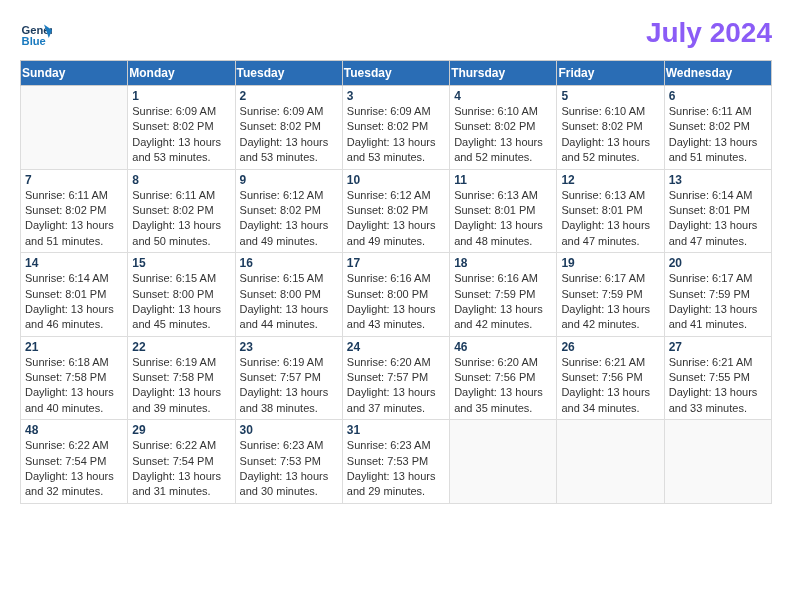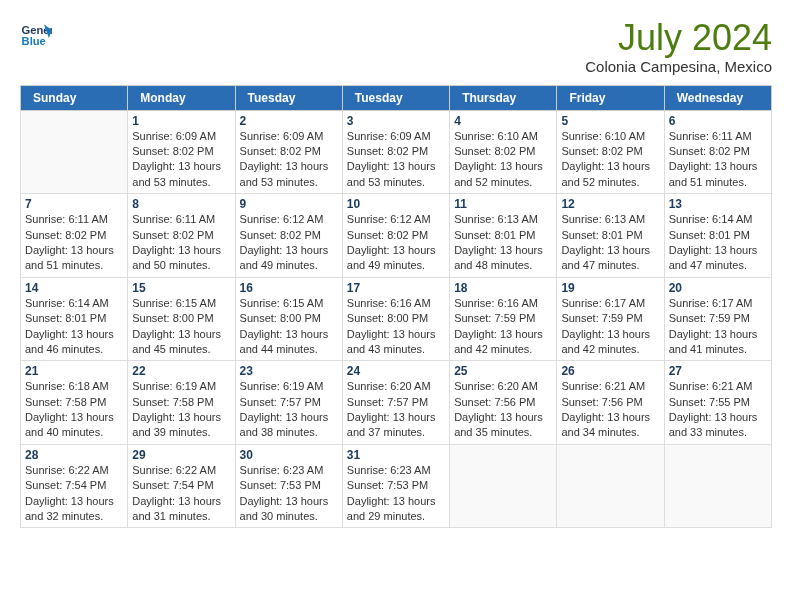--- a/index.html
+++ b/index.html
@@ -27,40 +27,40 @@
       gap: 4px;
     }
     .logo-icon {
       width: 32px;
       height: 32px;
     }
     .title-block {
       text-align: right;
     }
     .month-title {
-      font-size: 36px;
-      font-weight: normal;
-      color: #4d7c0f;
+      font-size: 28px;
+      font-weight: bold;
+      color: #8b5cf6;
       line-height: 1.1;
     }
     .location {
       font-size: 15px;
       color: #333;
     }
     table {
       width: 100%;
       border-collapse: collapse;
       table-layout: fixed;
     }
     th {
       background-color: #2a6db5;
       color: #fff;
       font-size: 12px;
       font-weight: bold;
-      padding: 5px 12px;
+      padding: 5px 1px;
       text-align: left;
       border: 1px solid #ccc;
     }
     td {
       border: 1px solid #ddd;
       vertical-align: top;
       padding: 3px 4px;
       font-size: 10px;
       color: #222;
       height: 82px;
@@ -92,21 +92,20 @@
   <div class="header">
     <div class="logo">
       <svg class="logo-icon" viewBox="0 0 40 40">
         <text x="2" y="20" font-size="14" font-weight="bold" fill="#1a3a5c">General</text>
         <text x="2" y="34" font-size="14" font-weight="bold" fill="#1a7abf">Blue</text>
         <polygon points="30,8 40,15 36,25" fill="#1a7abf"></polygon>
       </svg>
     </div>
     <div class="title-block">
       <div class="month-title">July 2024</div>
-      <div class="location">Colonia Campesina, Mexico</div>
     </div>
   </div>
 
   <table>
     <thead>
       <tr>
         <th>Sunday</th>
         <th>Monday</th>
         <th>Tuesday</th>
         <th>Tuesday</th>
@@ -286,21 +285,21 @@
 and 38 minutes.</div>
           </td>
           <td>
             <span class="day-number">24</span>
             <div class="day-info" style="white-space: pre-line;">Sunrise: 6:20 AM
 Sunset: 7:57 PM
 Daylight: 13 hours
 and 37 minutes.</div>
           </td>
           <td>
-            <span class="day-number">25</span>
+            <span class="day-number">46</span>
             <div class="day-info" style="white-space: pre-line;">Sunrise: 6:20 AM
 Sunset: 7:56 PM
 Daylight: 13 hours
 and 35 minutes.</div>
           </td>
           <td>
             <span class="day-number">26</span>
             <div class="day-info" style="white-space: pre-line;">Sunrise: 6:21 AM
 Sunset: 7:56 PM
 Daylight: 13 hours
@@ -309,21 +308,21 @@
           <td>
             <span class="day-number">27</span>
             <div class="day-info" style="white-space: pre-line;">Sunrise: 6:21 AM
 Sunset: 7:55 PM
 Daylight: 13 hours
 and 33 minutes.</div>
           </td>
         </tr>
         <tr>
           <td>
-            <span class="day-number">28</span>
+            <span class="day-number">48</span>
             <div class="day-info" style="white-space: pre-line;">Sunrise: 6:22 AM
 Sunset: 7:54 PM
 Daylight: 13 hours
 and 32 minutes.</div>
           </td>
           <td>
             <span class="day-number">29</span>
             <div class="day-info" style="white-space: pre-line;">Sunrise: 6:22 AM
 Sunset: 7:54 PM
 Daylight: 13 hours

